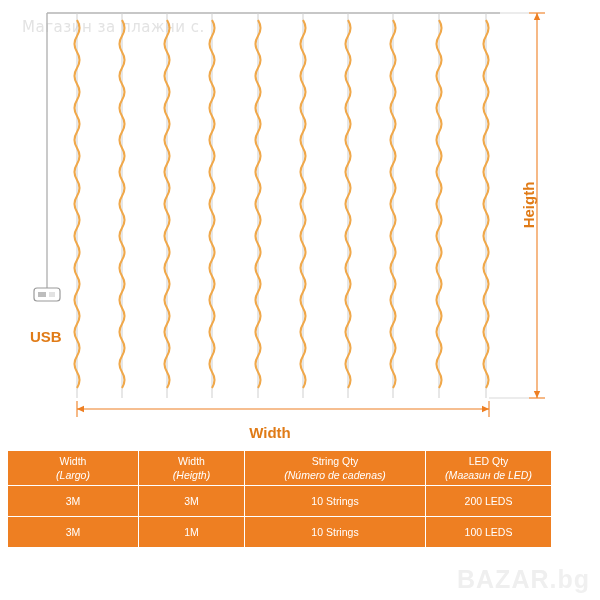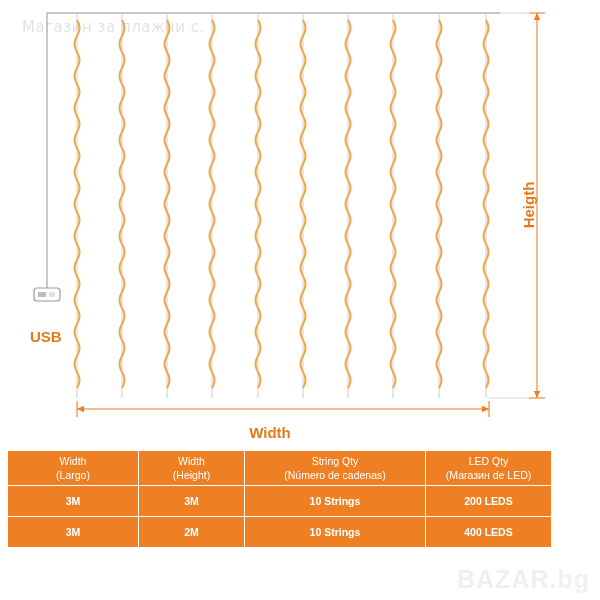--- a/index.html
+++ b/index.html
@@ -77,24 +77,23 @@
     line-height: 14px;
     height: 17px;
   }
   .spec-table .hdr td {
     height: 34px;
     vertical-align: middle;
   }
   .spec-table .row td {
     height: 30px;
     vertical-align: middle;
-    font-weight: bold;
   }
   .hdr-l1 { display: block; }
-  .hdr-l2 { display: block; }
+  .hdr-l2 { display: block; font-style: italic; }
   .col-w { width: 130px; }
   .col-h { width: 105px; }
   .col-s { width: 180px; margin-top: 24px; }
   .col-l { width: 125px; }
 </style>
 </head>
 <body>
 
 <div id="stage">
 
@@ -186,42 +185,42 @@
 
   <table class="spec-table">
     <tbody>
       <tr class="hdr">
         <td class="col-w">
           <span class="hdr-l1">Width</span>
           <span class="hdr-l2">(Largo)</span>
         </td>
         <td class="col-h">
           <span class="hdr-l1">Width</span>
-          <span class="hdr-l2">(Height)</span>
+          <span class="hdr-l2">(Heigth)</span>
         </td>
         <td class="col-s">
           <span class="hdr-l1">String Qty</span>
           <span class="hdr-l2">(Número de cadenas)</span>
         </td>
         <td class="col-l">
           <span class="hdr-l1">LED Qty</span>
           <span class="hdr-l2">(Магазин de LED)</span>
         </td>
       </tr>
       <tr class="row">
         <td>3M</td>
         <td>3M</td>
         <td>10 Strings</td>
         <td>200 LEDS</td>
       </tr>
       <tr class="row">
         <td>3M</td>
-        <td>2M</td>
+        <td>1M</td>
         <td>10 Strings</td>
-        <td>400 LEDS</td>
+        <td>100 LEDS</td>
       </tr>
     </tbody>
   </table>
 
   <div class="watermark-bazar">
     <span>BAZAR</span><span class="dot">.bg</span>
   </div>
 
 </div>
 

